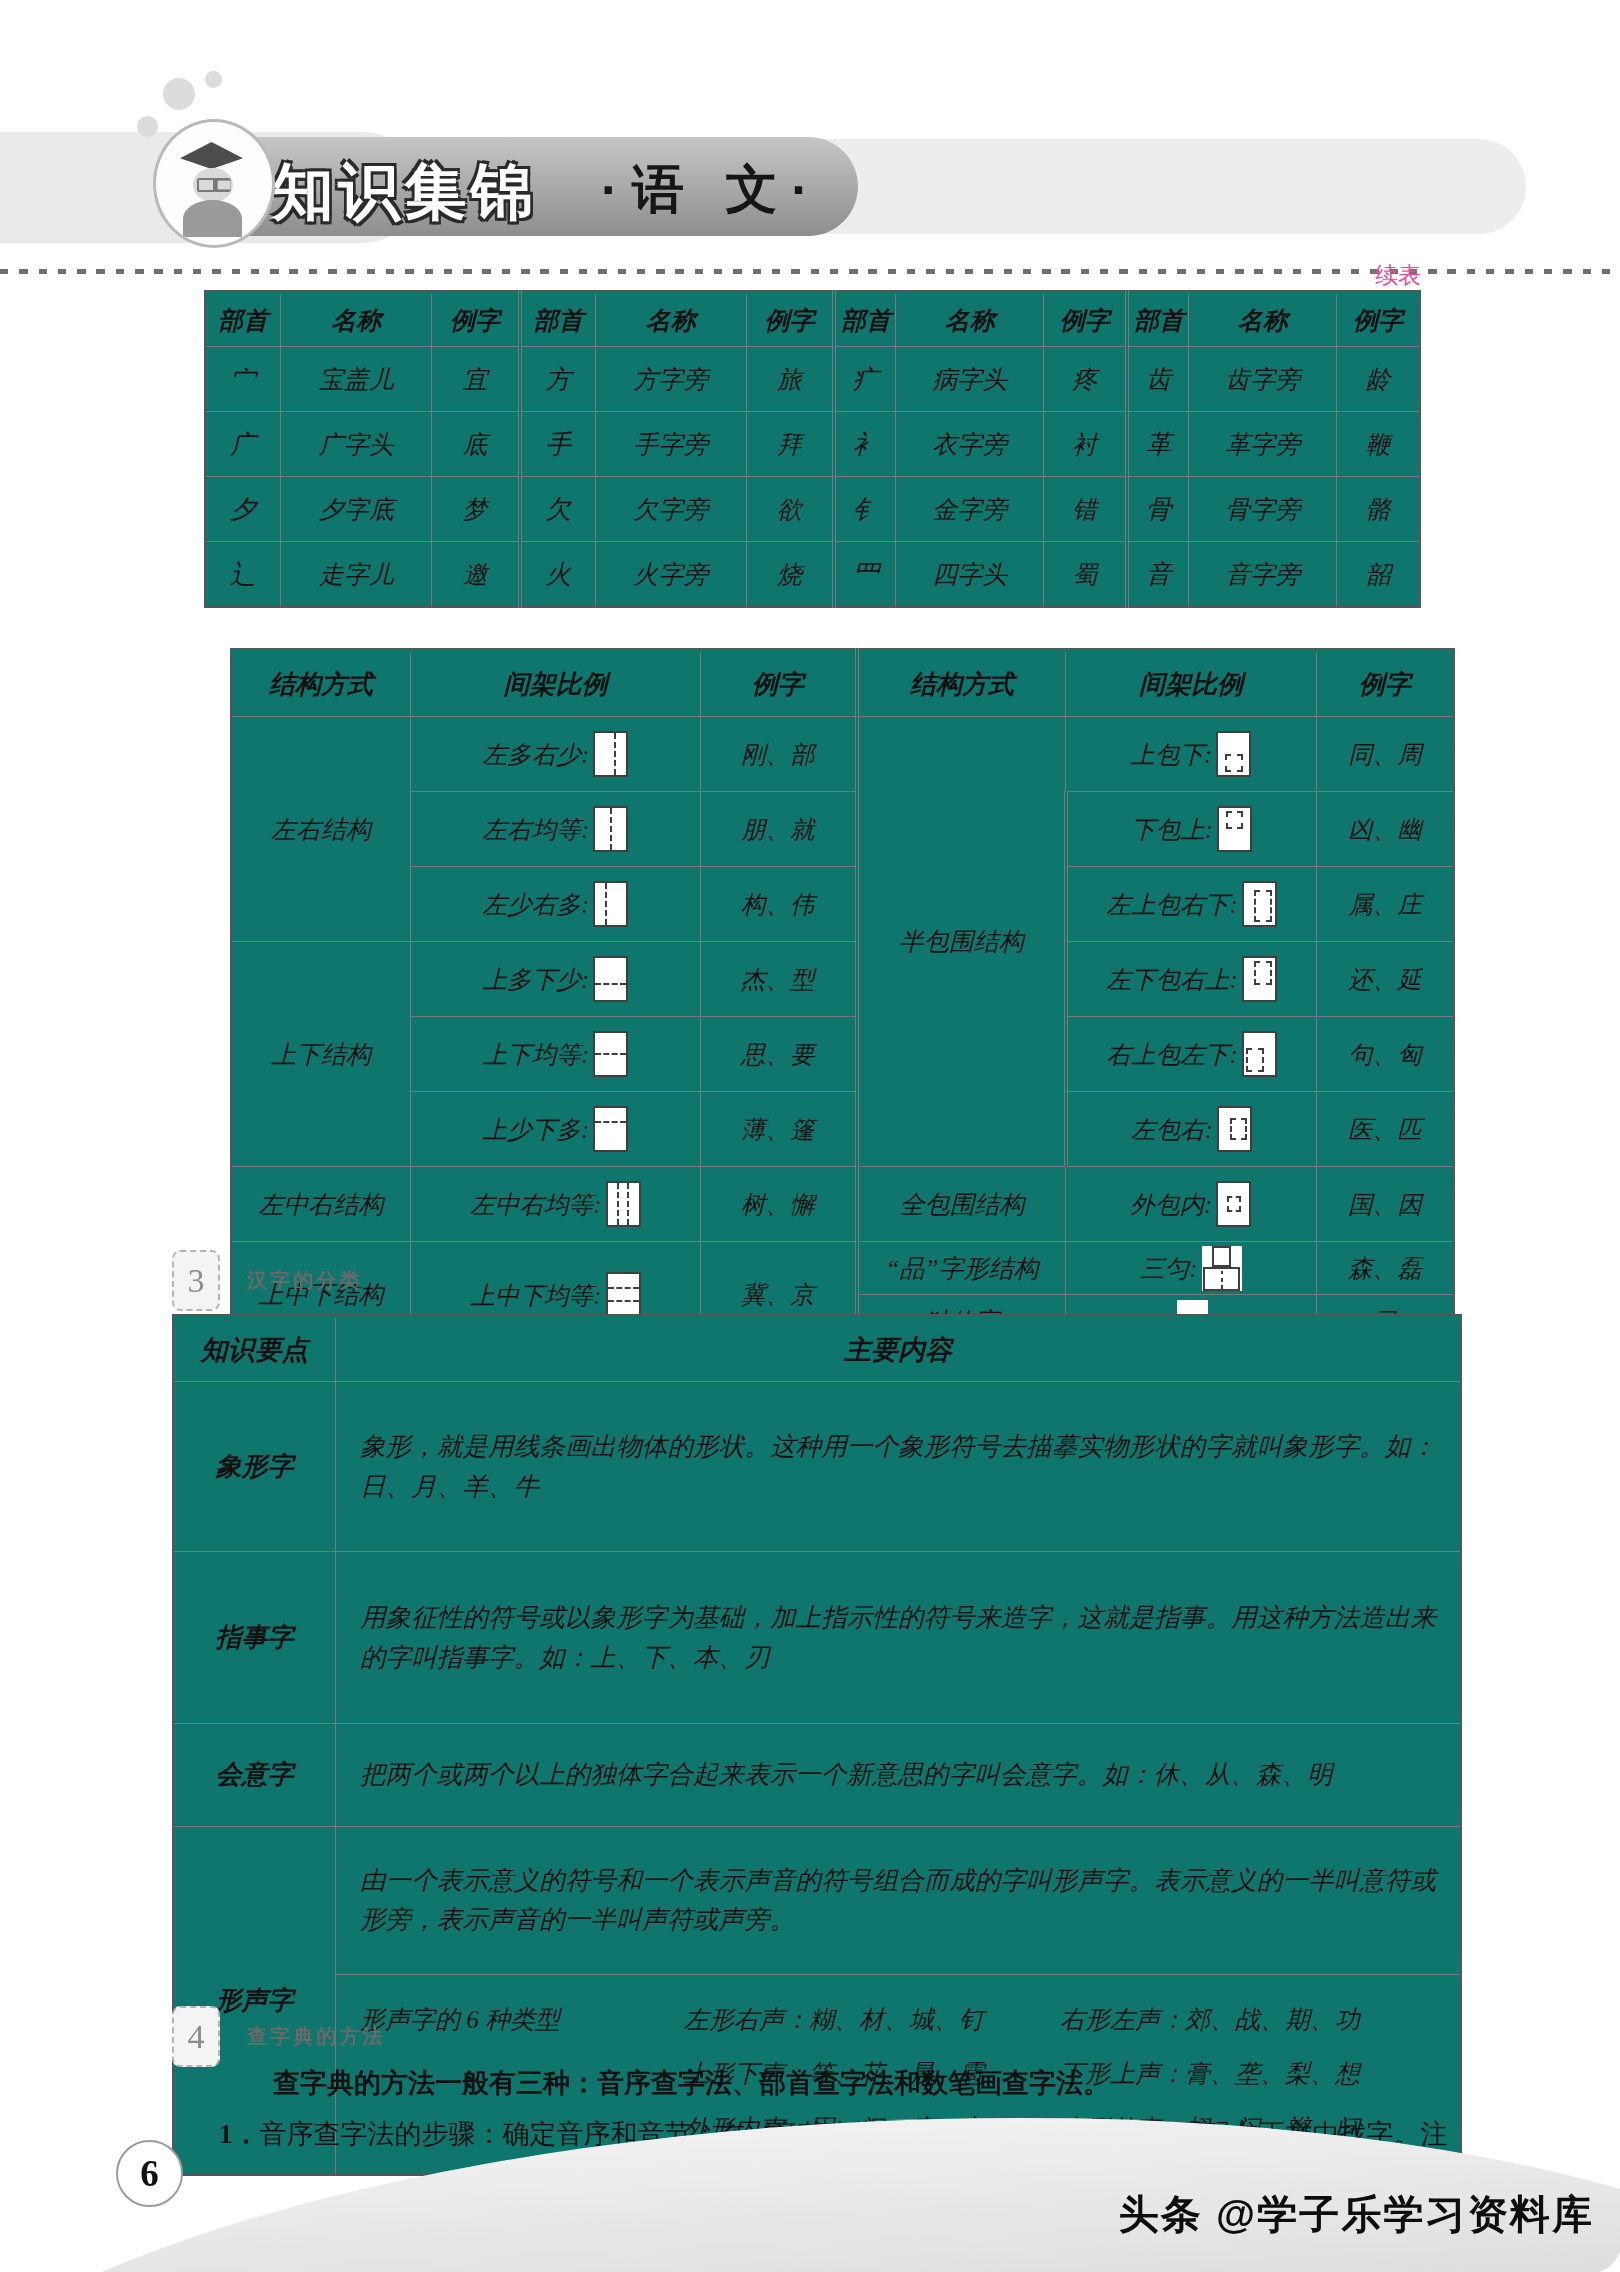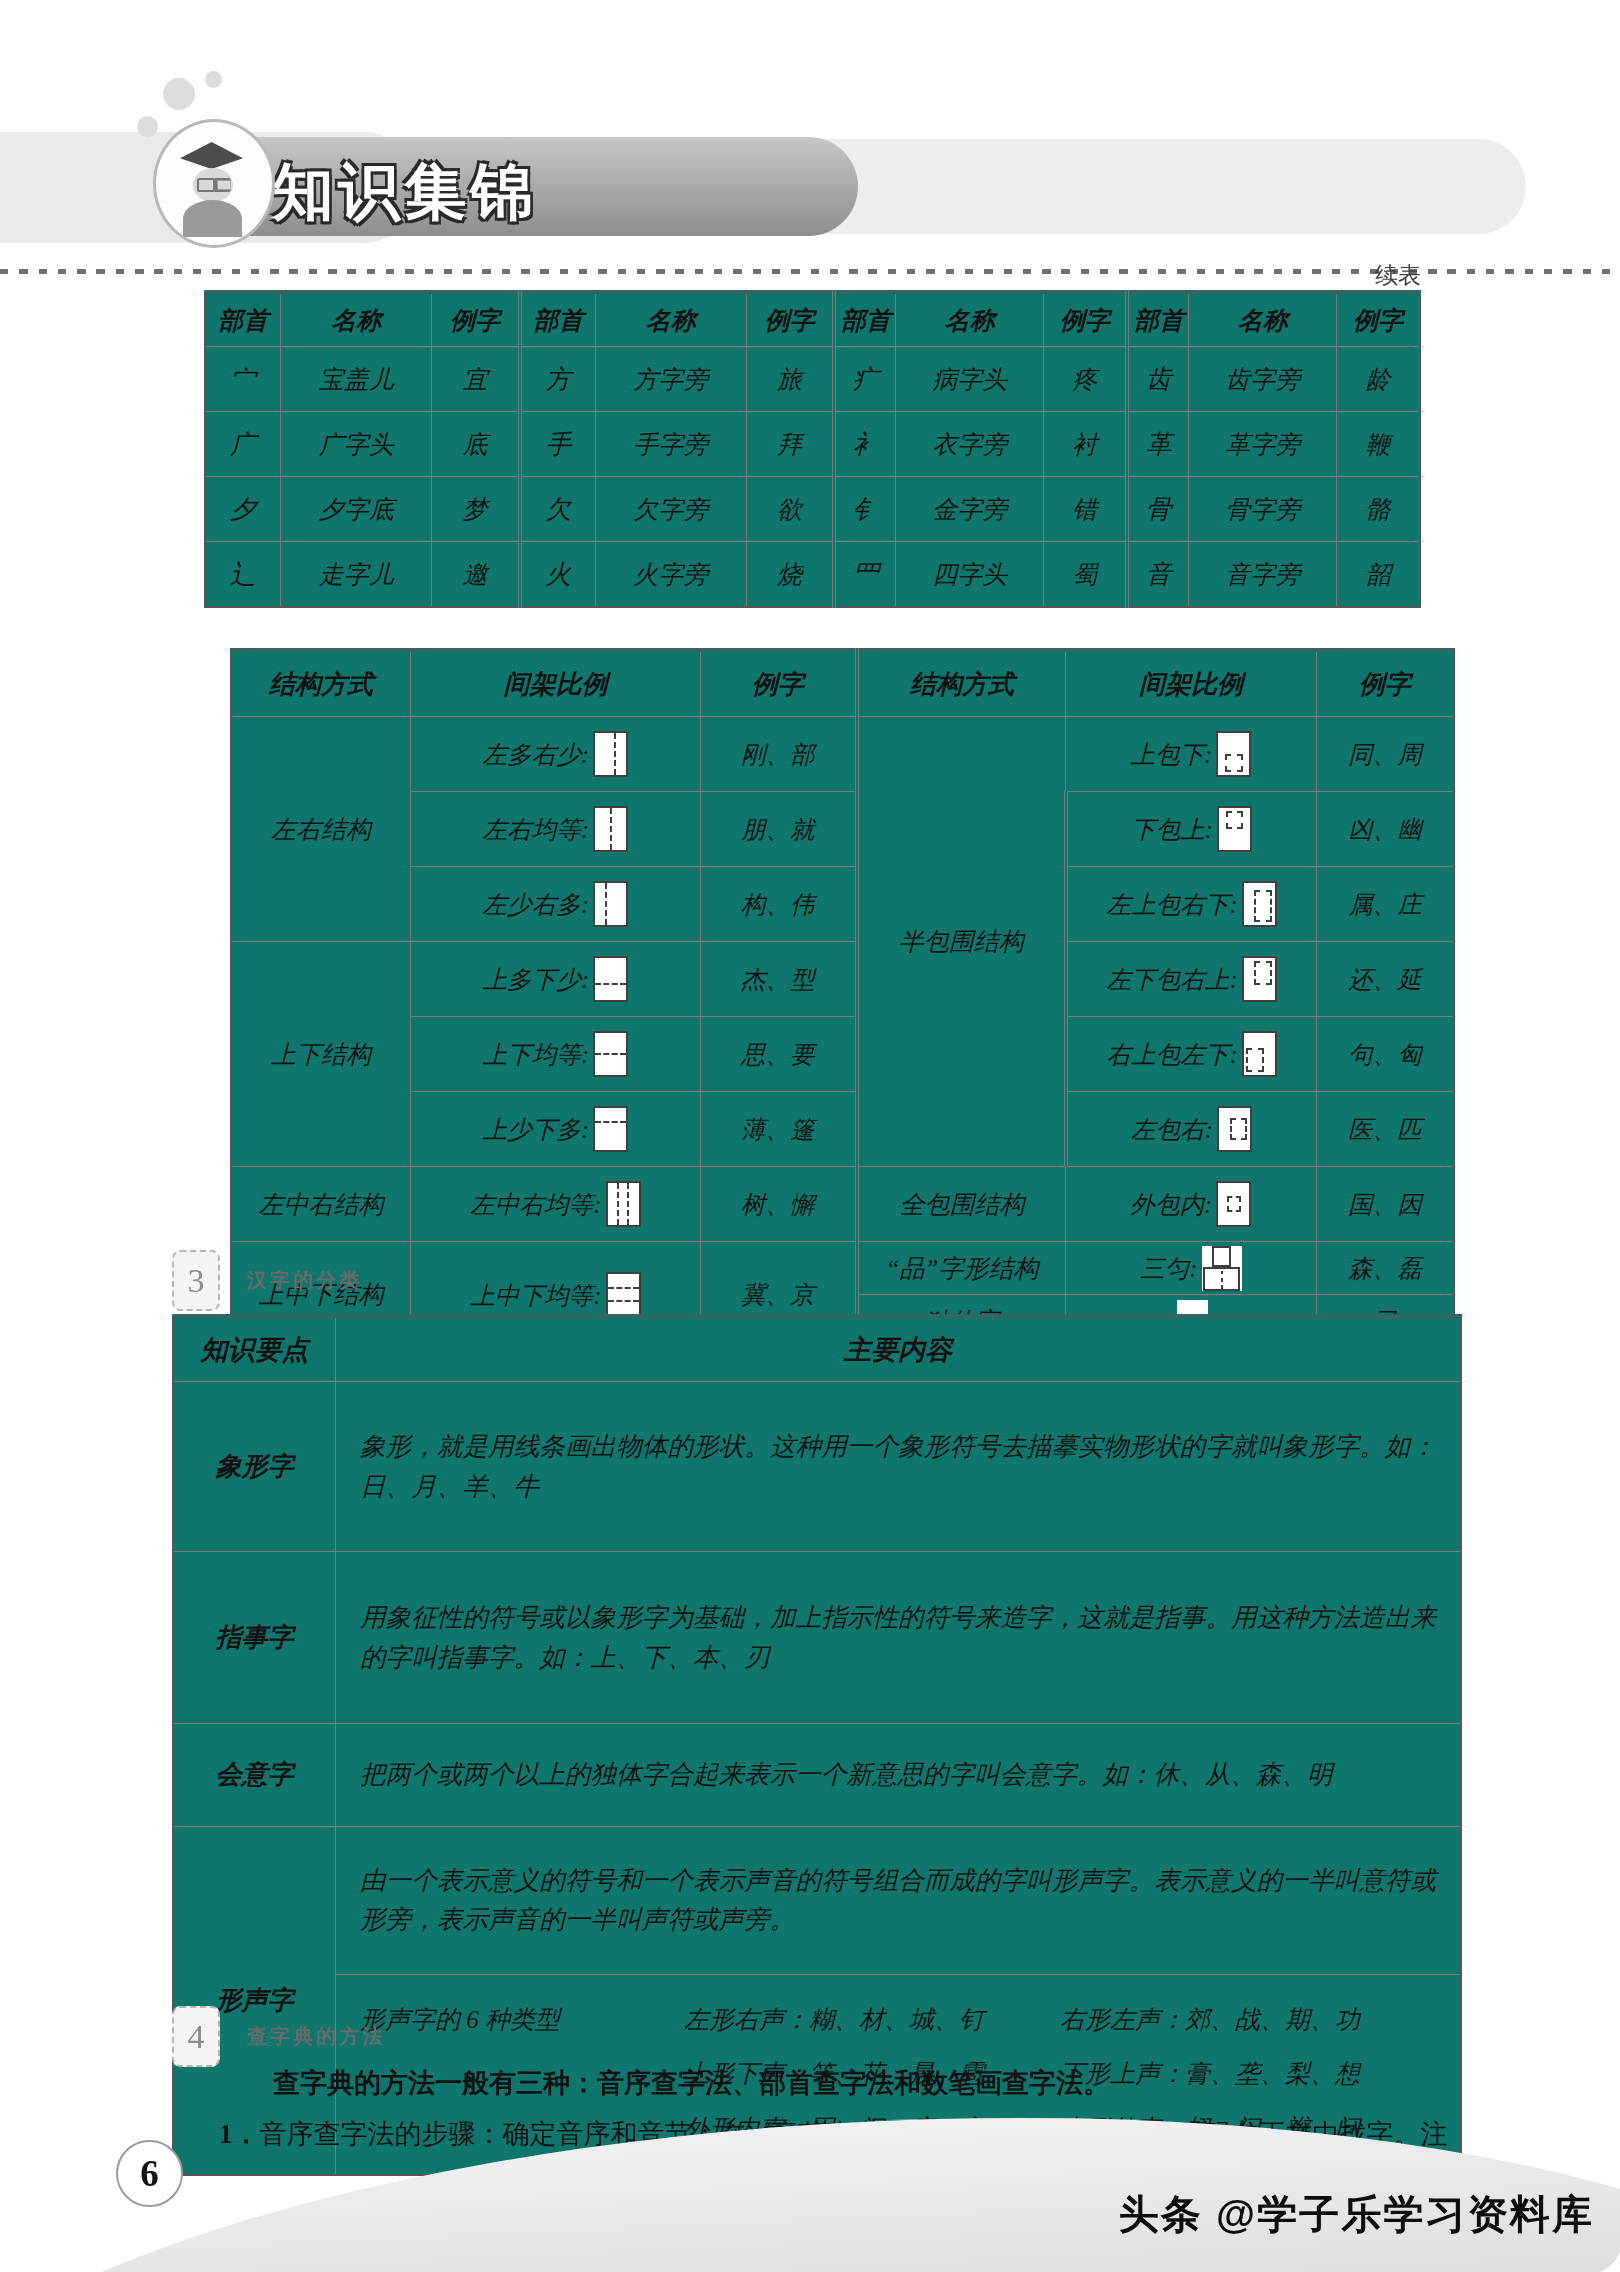--- a/index.html
+++ b/index.html
@@ -38,21 +38,21 @@
   .dd3{left:205px;top:71px;width:16.7px;height:16.7px;}
   .dotted-rule{position:absolute;left:0;right:0;top:269px;height:4.7px;z-index:2;
       background:repeating-linear-gradient(90deg,#707070 0 8.4px,transparent 8.4px 19.3px);}
   
   table{border-collapse:collapse;background:#0f766e;font-style:italic;}
   th,td{border:1.6px solid #7a7a7a;text-align:center;vertical-align:middle;}
   th{font-family:"Liberation Sans","DejaVu Sans",sans-serif;font-weight:bold;}
   .gsep{border-left:4.7px double #7a7a7a;}
   .mid{border-left:4.7px double #7a7a7a;}
   
-  .continued{position:absolute;right:200px;top:260px;z-index:2;font-size:23px;color:#404040;}
+  .continued{position:absolute;right:200px;top:260px;z-index:2;font-size:23px;color:#ec4899;}
   #radical-table{position:absolute;left:204px;top:290px;width:1217px;z-index:2;border:2.6px solid #555;border-top:4.7px double #555;}
   #radical-table th{height:50px;font-size:25px;}
   #radical-table td{height:62px;font-size:25px;}
   #radical-table td.shou{font-size:26px;}
   
   .appendix-title{position:absolute;left:173px;top:599px;z-index:2;font-family:"Liberation Sans","DejaVu Sans",sans-serif;
       font-size:29px;font-weight:bold;color:#111;}
   #struct-table{position:absolute;left:230px;top:648px;width:1225px;z-index:2;border:2.6px solid #555;border-top:4.7px double #555;}
   #struct-table th{height:62px;font-size:26px;}
   #struct-table td{font-size:24.6px;}
@@ -137,20 +137,21 @@
   <div class="deco-dot dd1"></div>
   <div class="deco-dot dd2"></div>
   <div class="deco-dot dd3"></div>
   <div class="logo">
     <div class="cap"></div>
     <div class="face"></div>
     <div class="glasses"></div>
     <div class="robe"></div>
   </div>
   <div class="brand">知识集锦</div>
+  <div class="subject">·语 文·</div>
   <div class="dotted-rule"></div>
 
   <div class="continued">续表</div>
   <table id="radical-table">
     <colgroup>
       <col style="width:78px">
         <col style="width:157px">
         <col style="width:91px">
       <col style="width:78px">
         <col style="width:157px">

